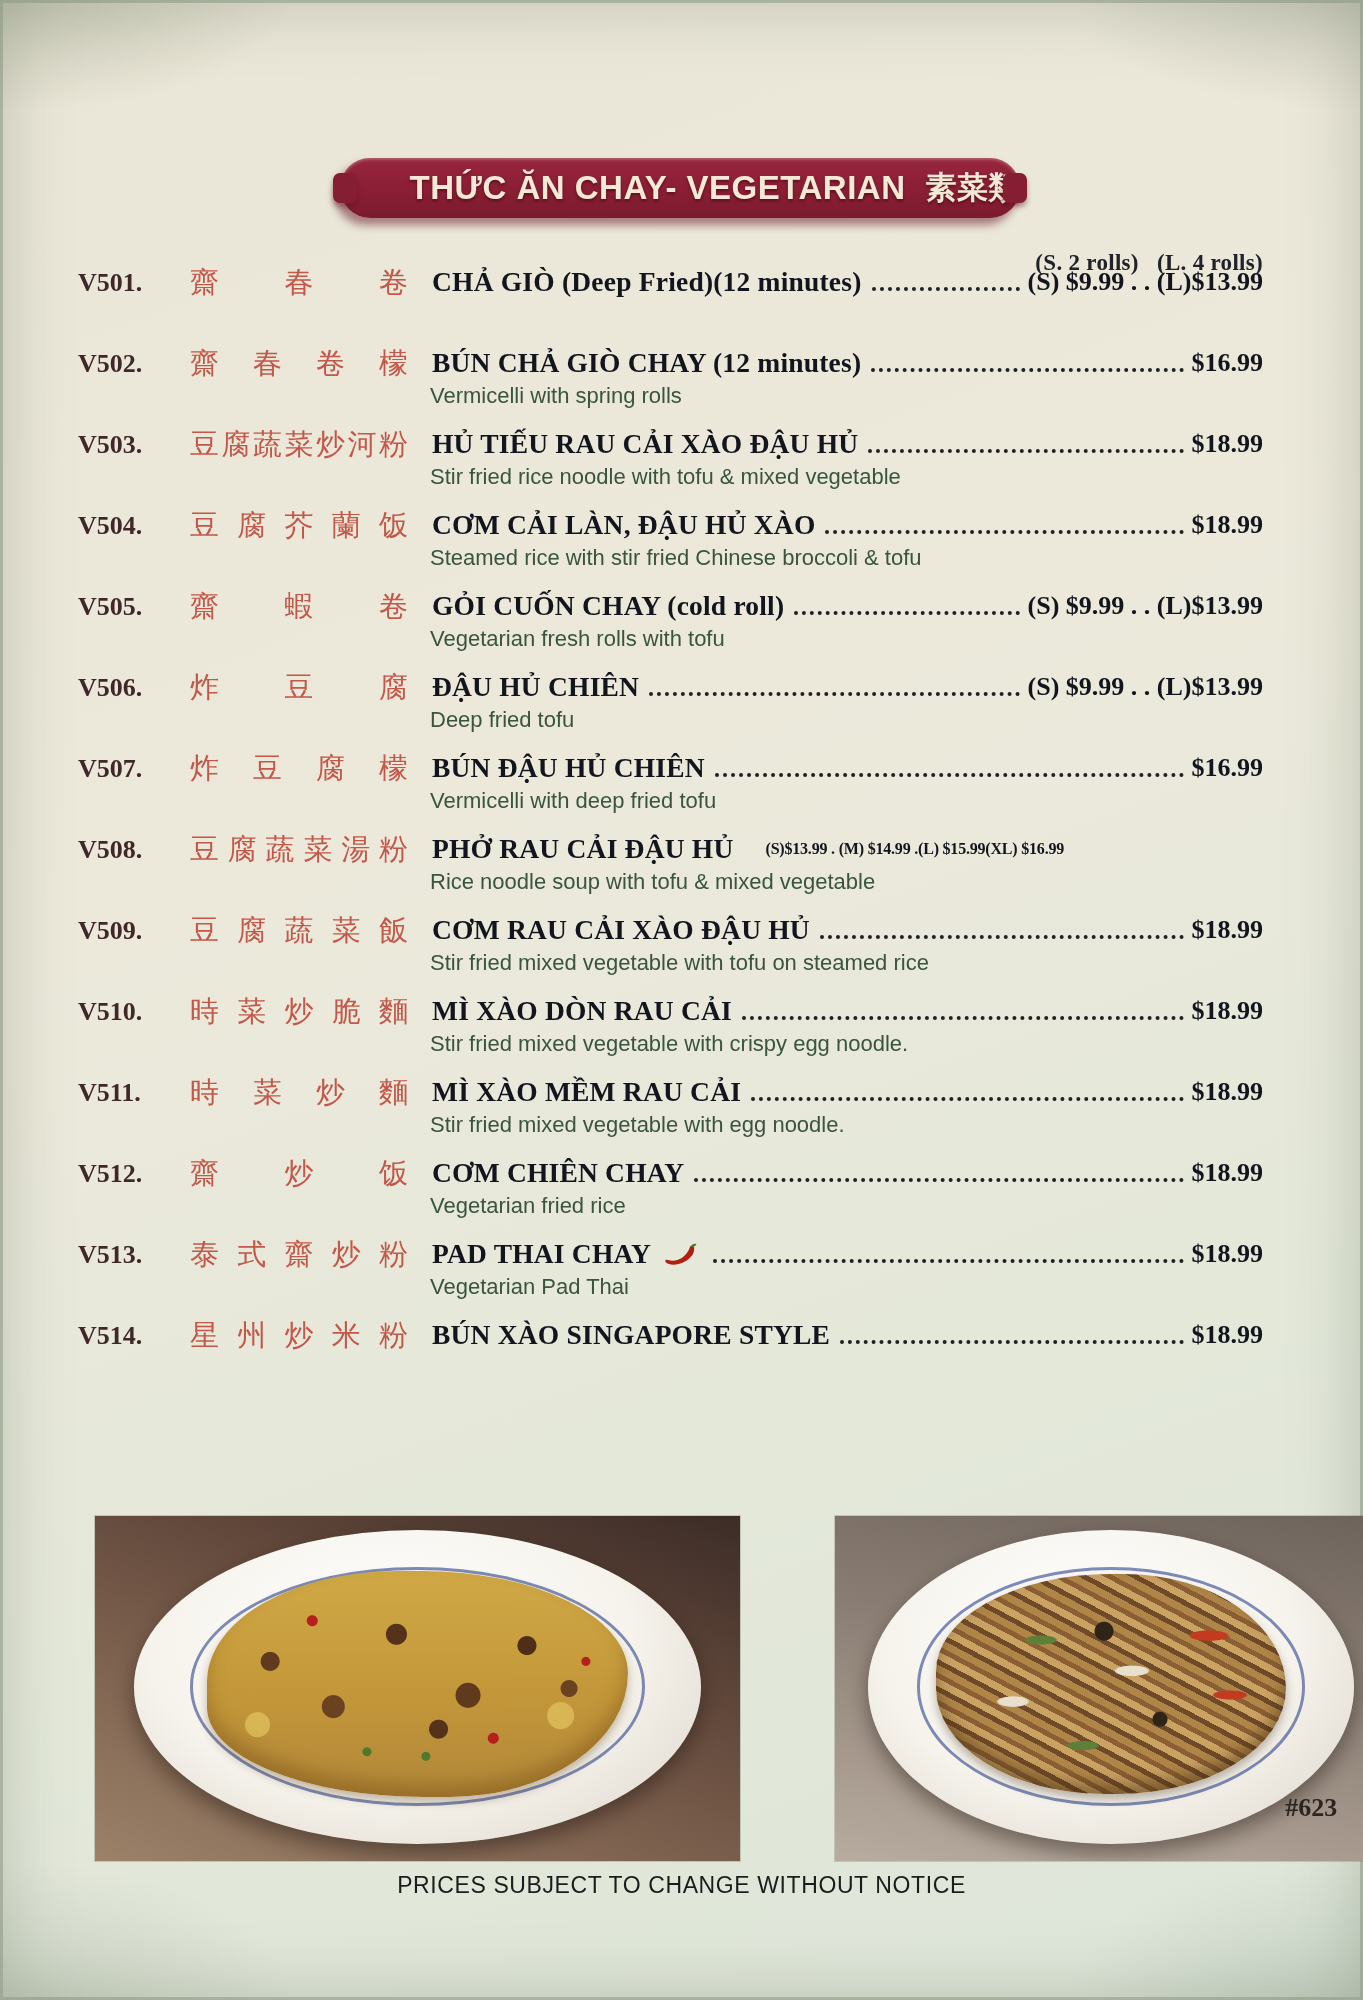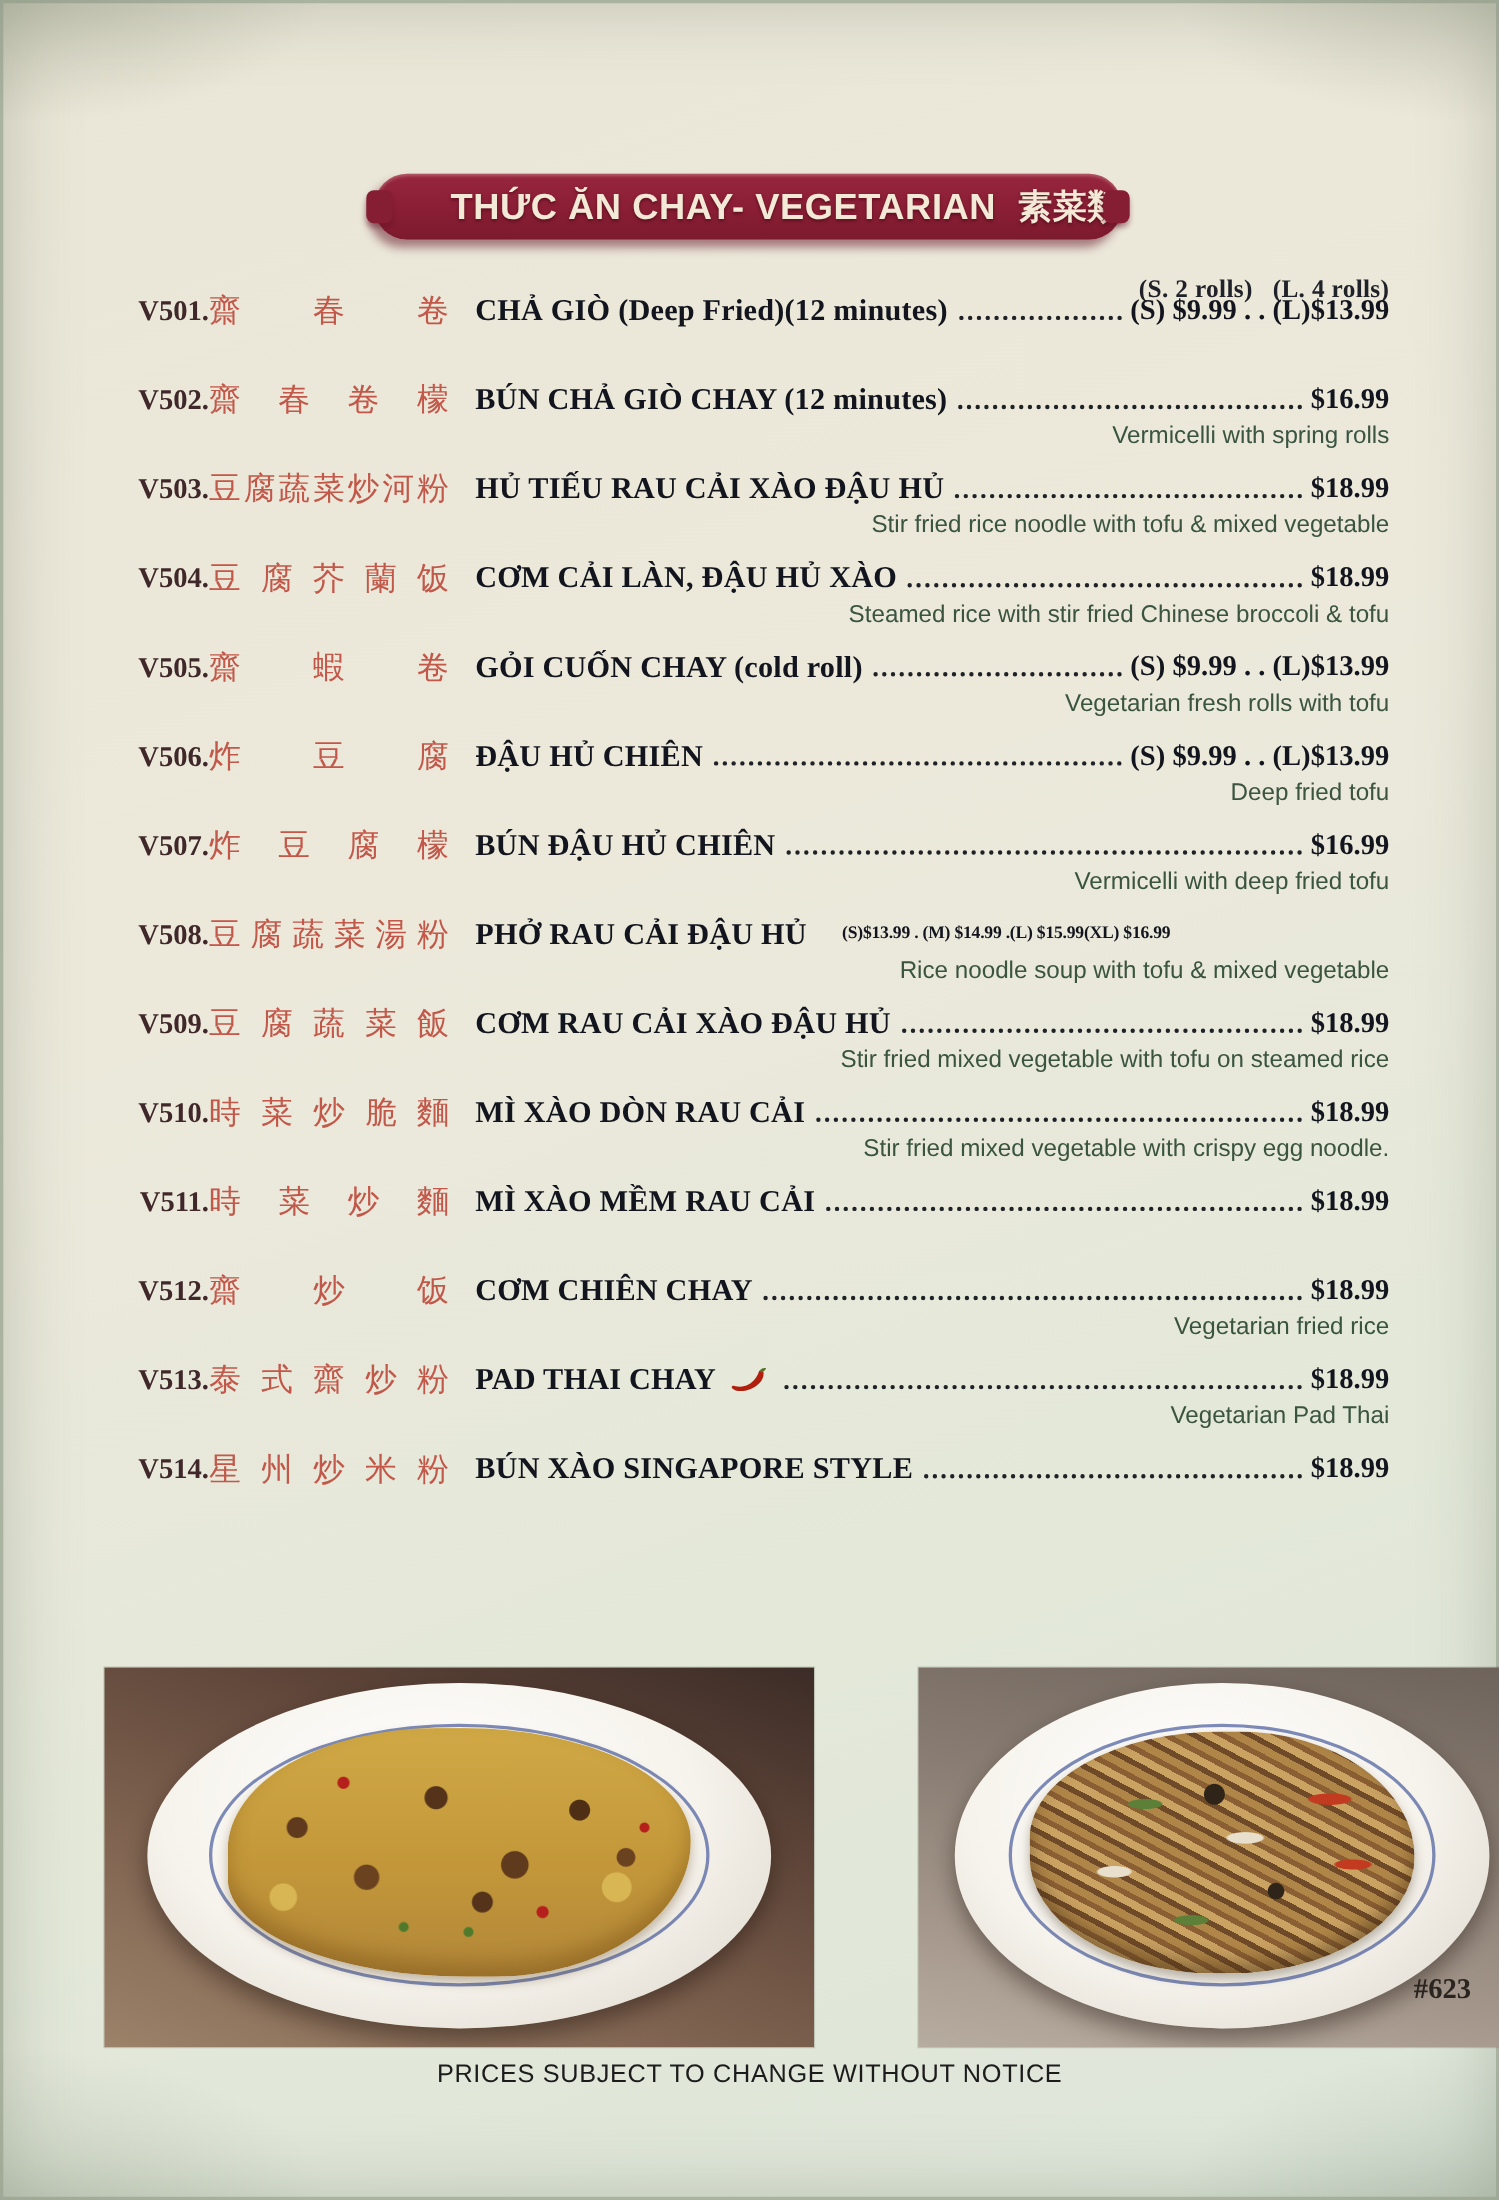--- a/index.html
+++ b/index.html
@@ -36,21 +36,21 @@
   .banner .cnpart{font-family:"DejaVu Sans", sans-serif;margin-left:20px;font-size:31px;}
 
   
   .size-note{
     position:absolute;top:234px;right:100px;font-weight:bold;font-size:23px;color:#20222a;
     white-space:pre;letter-spacing:.3px;margin-top:16px;
   }
 
   
   .menu-list{position:absolute;left:78px;top:262px;width:1185px;}
-  .item{height:81px;text-align:right;}
+  .item{height:81px;}
   .row{display:flex;align-items:flex-end;height:38px;}
   .num{width:112px;font-weight:bold;font-size:26px;color:#40282a;line-height:34px;white-space:nowrap;}
   .cn{width:228px;display:flex;justify-content:space-between;padding-right:10px;box-sizing:border-box;
       font-family:"DejaVu Sans", sans-serif;font-size:29px;color:#c2584a;line-height:36px;}
   .nm{font-weight:bold;font-size:27.5px;color:#12151e;line-height:36px;white-space:nowrap;letter-spacing:.2px;margin-left:14px;}
   .leader{flex:1;border-bottom:4px dotted #1e2126;margin:0 8px 9px 10px;min-width:18px;}
   .price{font-weight:bold;font-size:26px;color:#12151e;line-height:36px;white-space:nowrap;}
   .price.no-leader{margin-left:32px;font-size:16px;letter-spacing:-.2px;}
   .desc{margin:1px 0 0 352px;font-family:"Liberation Sans", sans-serif;font-size:22px;
         color:#3a5440;line-height:27px;white-space:nowrap;}
@@ -302,20 +302,21 @@
             <span>時</span>
             <span>菜</span>
             <span>炒</span>
             <span>麵</span>
           </span>
         <span class="nm">MÌ XÀO MỀM RAU CẢI</span>
 
         <span class="leader"></span>
         <span class="price">$18.99</span>
       </div>
+      <div class="desc">Stir fried mixed vegetable with egg noodle.</div>
     </div>
 
     <div class="item">
       <div class="row">
         <span class="num">V512.</span>
         <span class="cn">
             <span>齋</span>
             <span>炒</span>
             <span>饭</span>
           </span>

